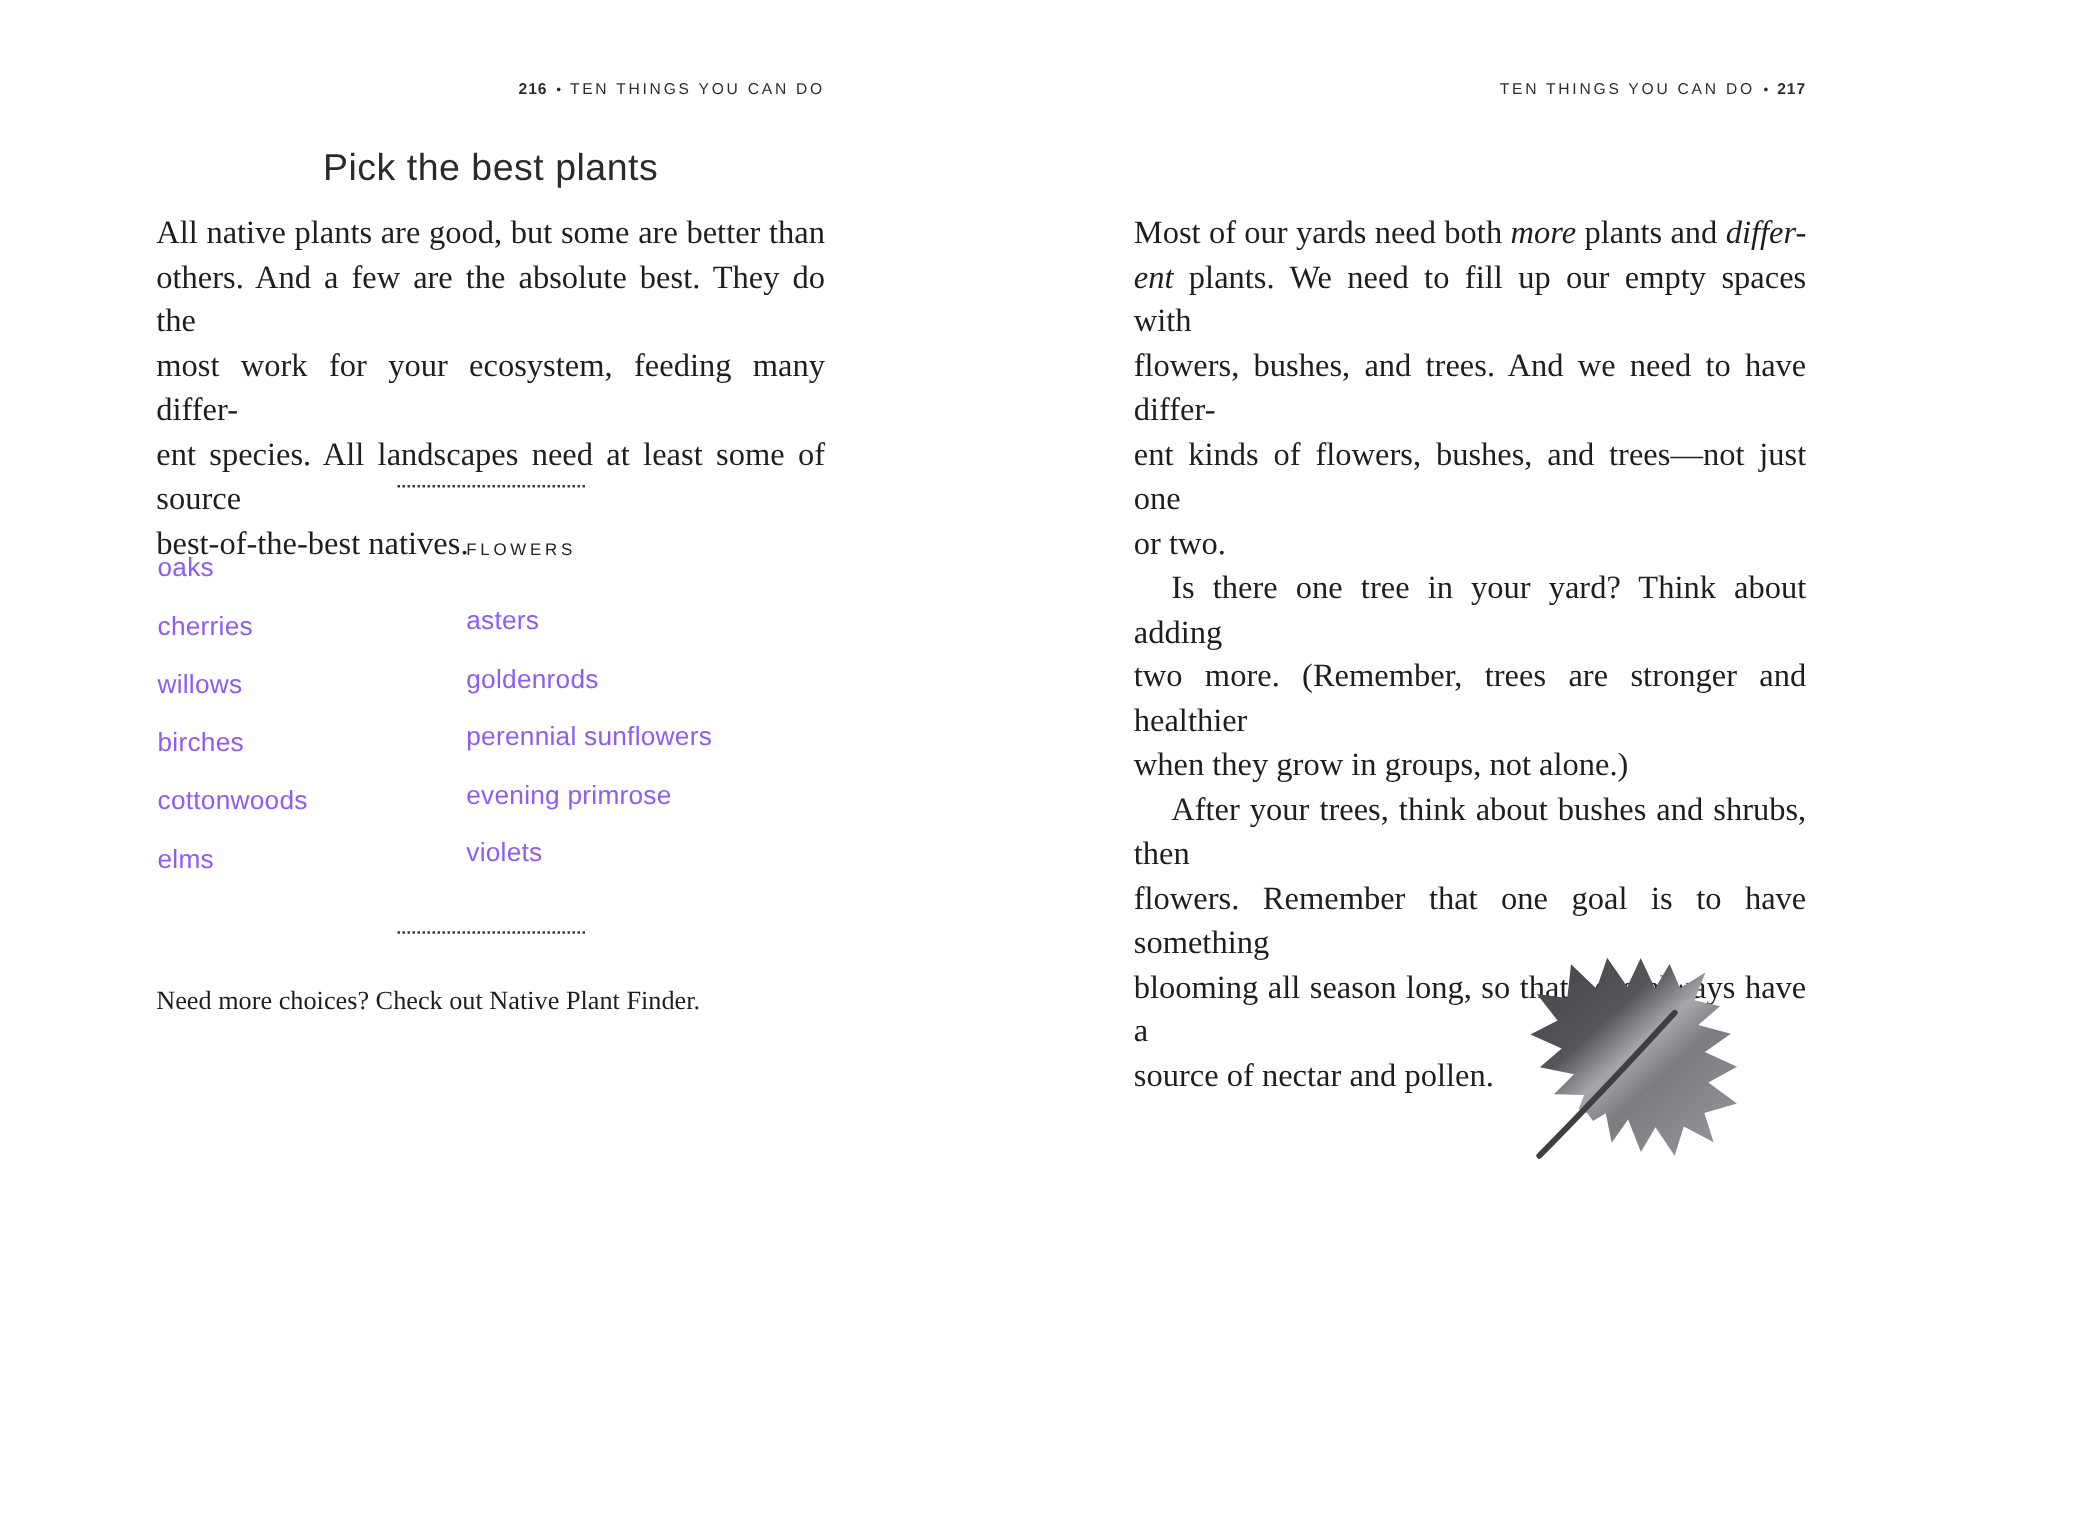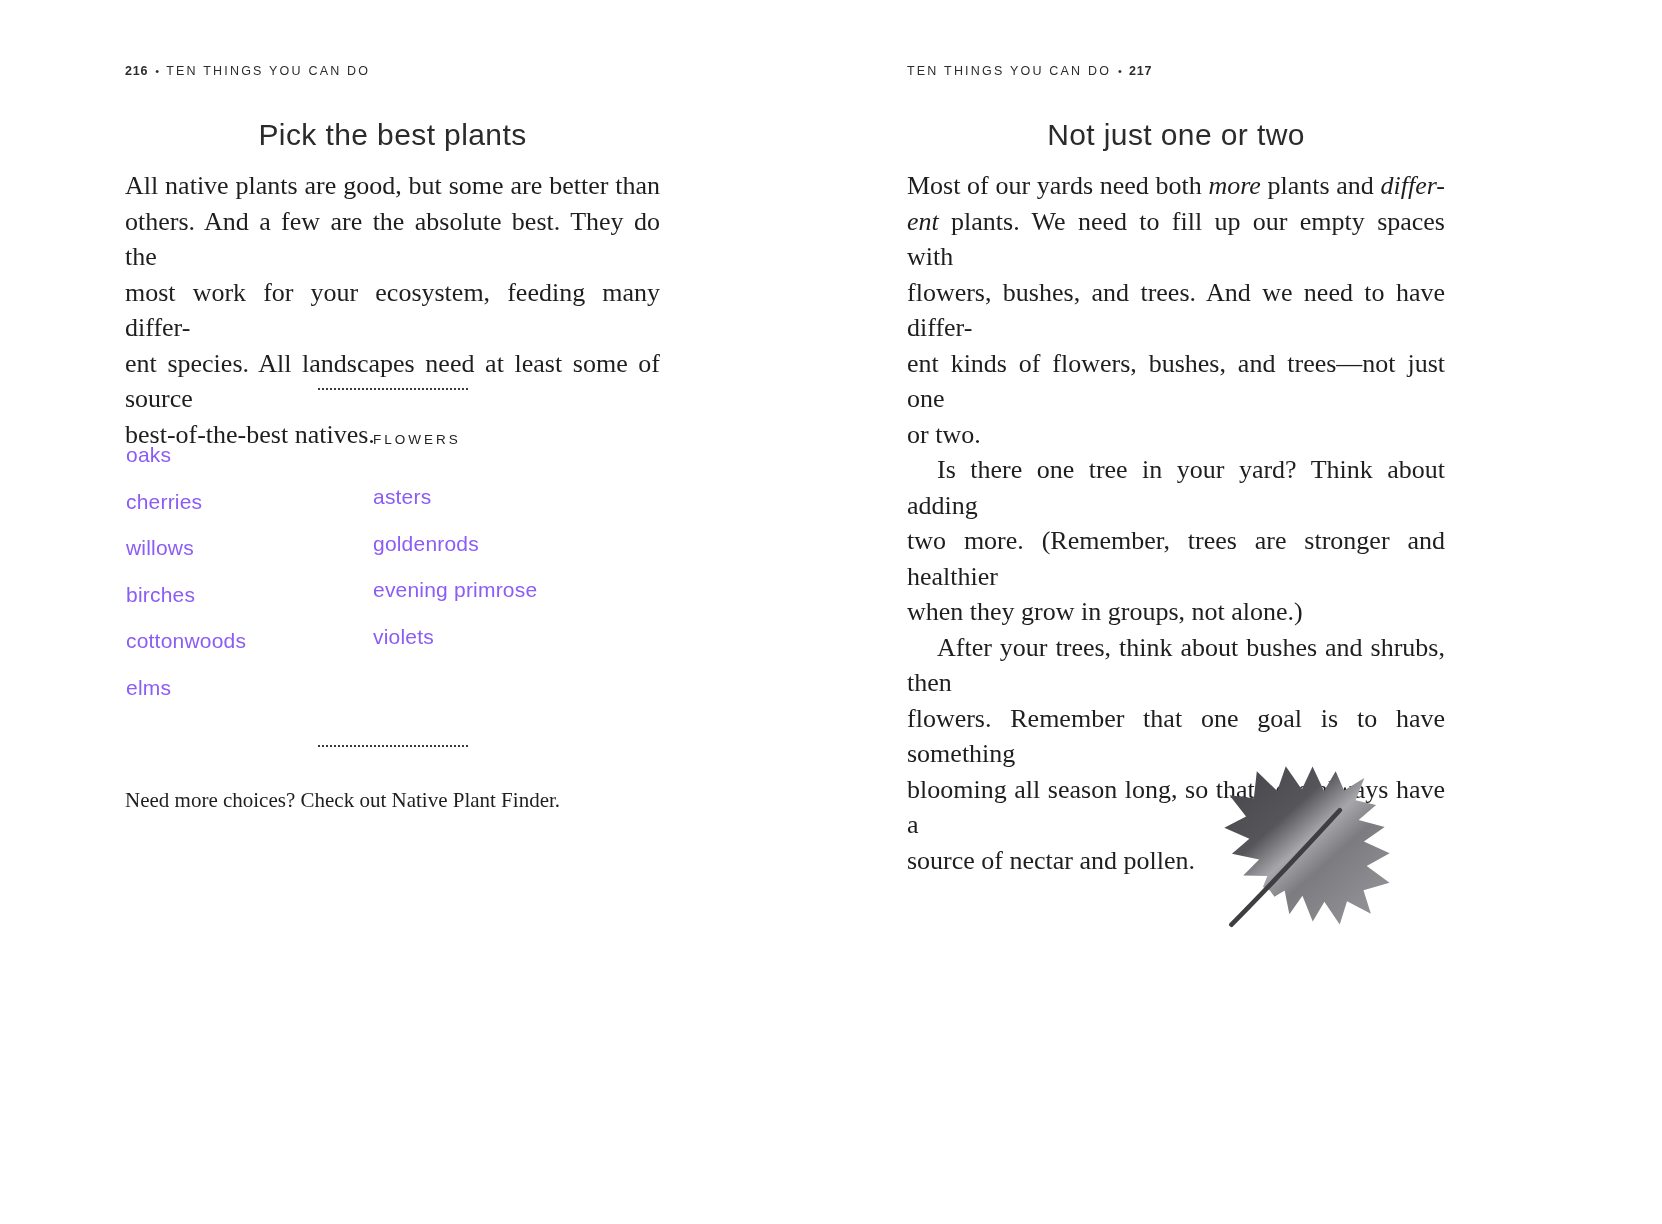--- a/index.html
+++ b/index.html
@@ -8,21 +8,21 @@
     font-family:"Liberation Serif", serif;color:#1e1e1e;overflow:hidden;
   }
   .page{position:absolute;top:0;height:1224px;width:831px;}
   .page-left{left:0;}
   .page-right{left:831px;}
   .col{position:absolute;top:0;height:1224px;}
   .page-left .col{left:125px;width:535px;}
   .page-right .col{left:76px;width:538px;}
 
   .running-head{
-    position:absolute;top:64px;left:0;width:100%;text-align:left;
+    position:absolute;top:64px;left:0;width:100%;text-align:right;
     font-family:"Liberation Sans", sans-serif;font-size:12.5px;
     letter-spacing:2.2px;color:#2c2c2c;white-space:nowrap;
   }
   .running-head .pgnum{font-weight:bold;letter-spacing:0.8px;}
   .running-head .sep{font-size:11px;padding:0 7px;letter-spacing:0;}
 
   .heading{
     position:absolute;top:118px;left:0;width:100%;text-align:center;
     font-family:"Liberation Sans", sans-serif;font-weight:300;
     font-size:30px;letter-spacing:0.4px;color:#2b2b2b;white-space:nowrap;
@@ -90,39 +90,39 @@
             <div class="plant-item">birches</div>
             <div class="plant-item">cottonwoods</div>
             <div class="plant-item">elms</div>
           </div>
       </div>
       <div class="plant-col-2">
         <div class="plant-label">FLOWERS</div>
         <div>
             <div class="plant-item">asters</div>
             <div class="plant-item">goldenrods</div>
+            <div class="plant-item">perennial sunflowers</div>
             <div class="plant-item">evening primrose</div>
             <div class="plant-item">violets</div>
           </div>
       </div>
     </div>
 
     <div class="divider divider-bottom"></div>
 
     <div class="footnote">Need more choices? Check out Native Plant Finder.</div>
 
   </div>
 </div>
 
 <div class="page page-right">
   <div class="col">
 
     <div class="running-head"><span>TEN THINGS YOU CAN DO</span><span class="sep">•</span><span class="pgnum">217</span></div>
 
-    <div class="heading">Not just one or two</div>
 
     <div class="body-text">
         <div class="tline"><span>Most of our yards need both </span><span class="em-italic">more</span><span> plants and </span><span class="em-italic">differ-</span></div>
         <div class="tline"><span class="em-italic">ent</span><span> plants. We need to fill up our empty spaces with</span></div>
         <div class="tline"><span>flowers, bushes, and trees. And we need to have differ-</span></div>
         <div class="tline"><span>ent kinds of flowers, bushes, and trees—not just one</span></div>
         <div class="tline tline-left"><span>or two.</span></div>
         <div class="tline tline-indent"><span>Is there one tree in your yard? Think about adding</span></div>
         <div class="tline"><span>two more. (Remember, trees are stronger and healthier</span></div>
         <div class="tline tline-left"><span>when they grow in groups, not alone.)</span></div>

